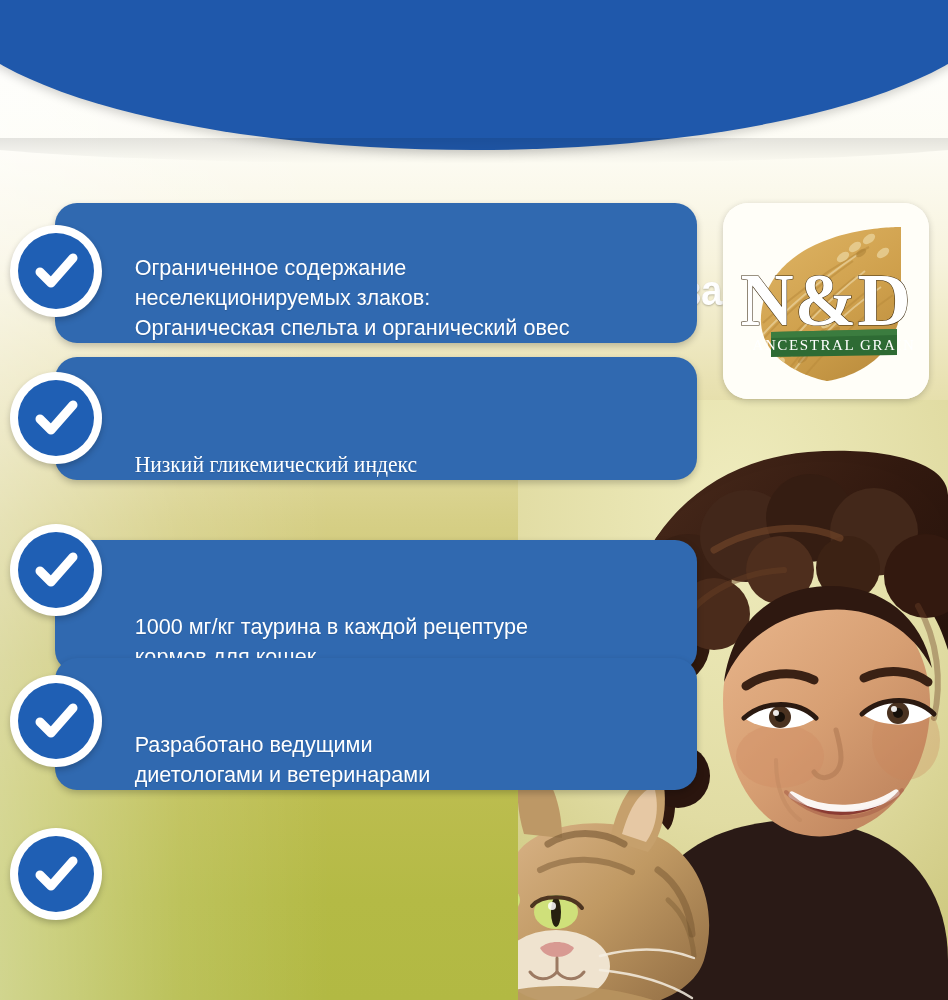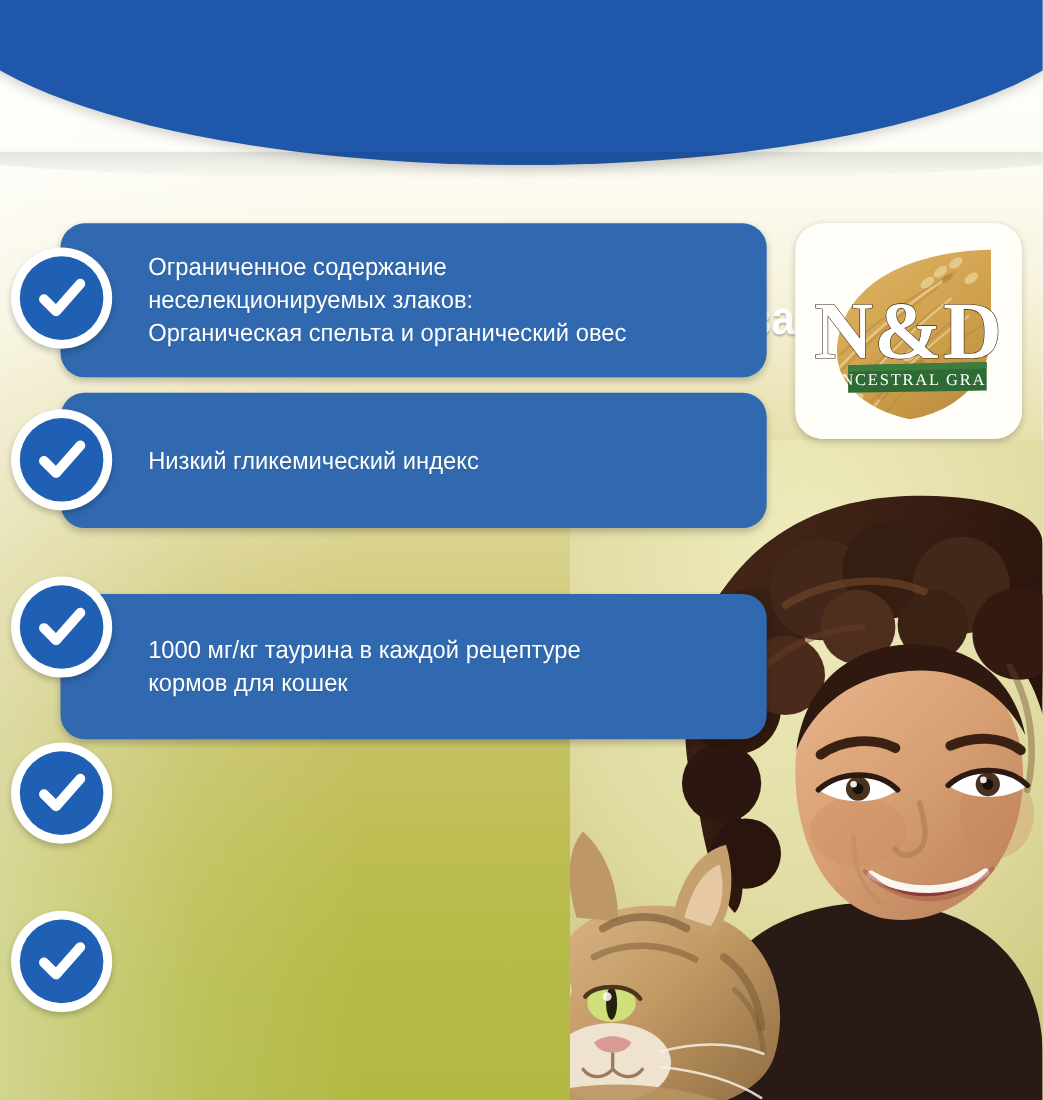--- a/index.html
+++ b/index.html
@@ -111,36 +111,36 @@
   .logo-badge svg { display: block; width: 100%; height: 100%; }
 
   
   .card {
     position: absolute;
     left: 55px;
     background: #3069b0;
     border-radius: 22px;
     box-shadow: 0 3px 7px rgba(0,0,0,0.22);
     display: flex;
-    align-items: center;
+    align-items: flex-end;
   }
   .card-text {
     color: #ffffff;
     font-size: 22.5px;
     line-height: 30px;
     padding-left: 83px;
     padding-right: 18px;
     transform: scaleX(0.96);
     transform-origin: left center;
     white-space: pre-line;
     text-shadow: 0 1px 1px rgba(0,0,0,0.14);
   }
 
   .card-1 { top: 203px; width: 642px; height: 140px; }
-  .card-2 { top: 357px; width: 642px; height: 123px; }
+  .card-2 { top: 357px; width: 642px; height: 123px; font-family: Liberation Serif, serif; }
   .card-3 { top: 506px; width: 642px; height: 132px; margin-top: 34px; }
   .card-4 { top: 658px; width: 642px; height: 132px; }
   .card-5 { top: 811px; width: 642px; height: 132px; }
 
   
   .check {
     position: absolute;
     left: 10px;
     width: 92px;
     height: 92px;
@@ -390,20 +390,24 @@
 неселекционируемых злаков:
 Органическая спельта и органический овес</div>
   </div>
   <div class="card card-2">
     <div class="card-text">Низкий гликемический индекс</div>
   </div>
   <div class="card card-3">
     <div class="card-text">1000 мг/кг таурина в каждой рецептуре
 кормов для кошек</div>
   </div>
+  <div class="card card-4">
+    <div class="card-text">Разработано ведущими
+диетологами и ветеринарами</div>
+  </div>
 
   <div class="check check-1">
     <div class="check-inner">
       <svg viewBox="0 0 52 52">
         <path d="M10 27 L21 38 L43 13" stroke="#ffffff" stroke-width="9" fill="none" stroke-linecap="round" stroke-linejoin="round"></path>
       </svg>
     </div>
   </div>
   <div class="check check-2">
     <div class="check-inner">

